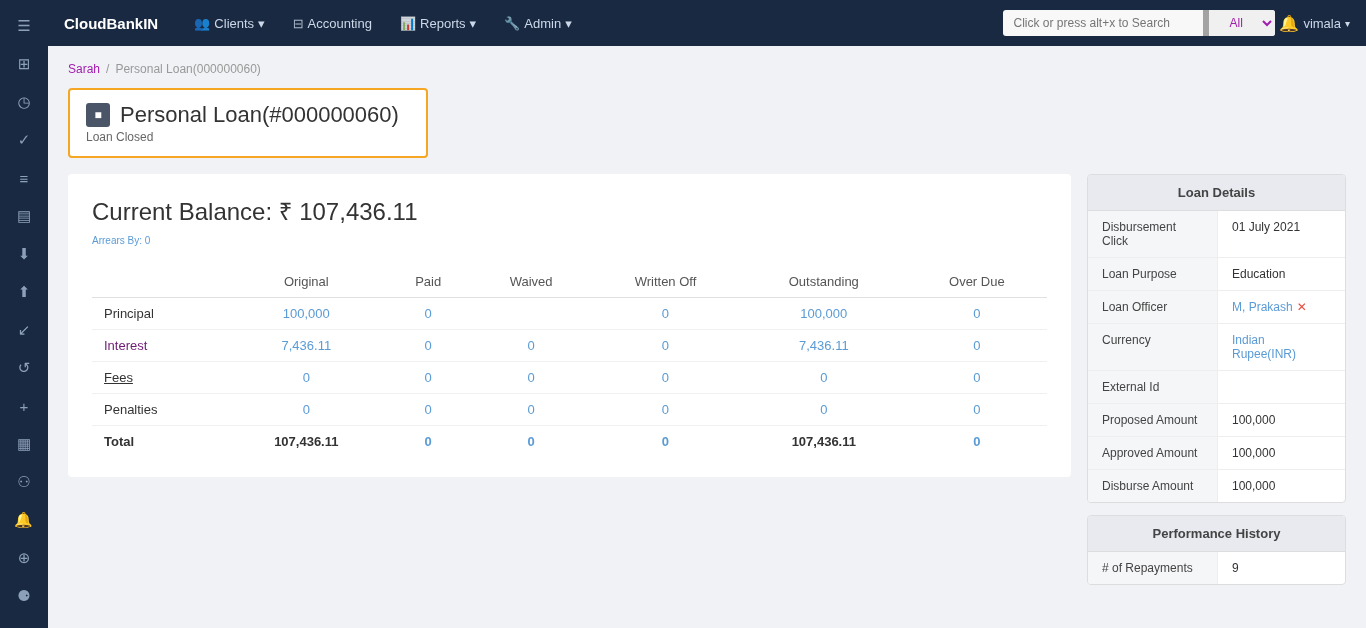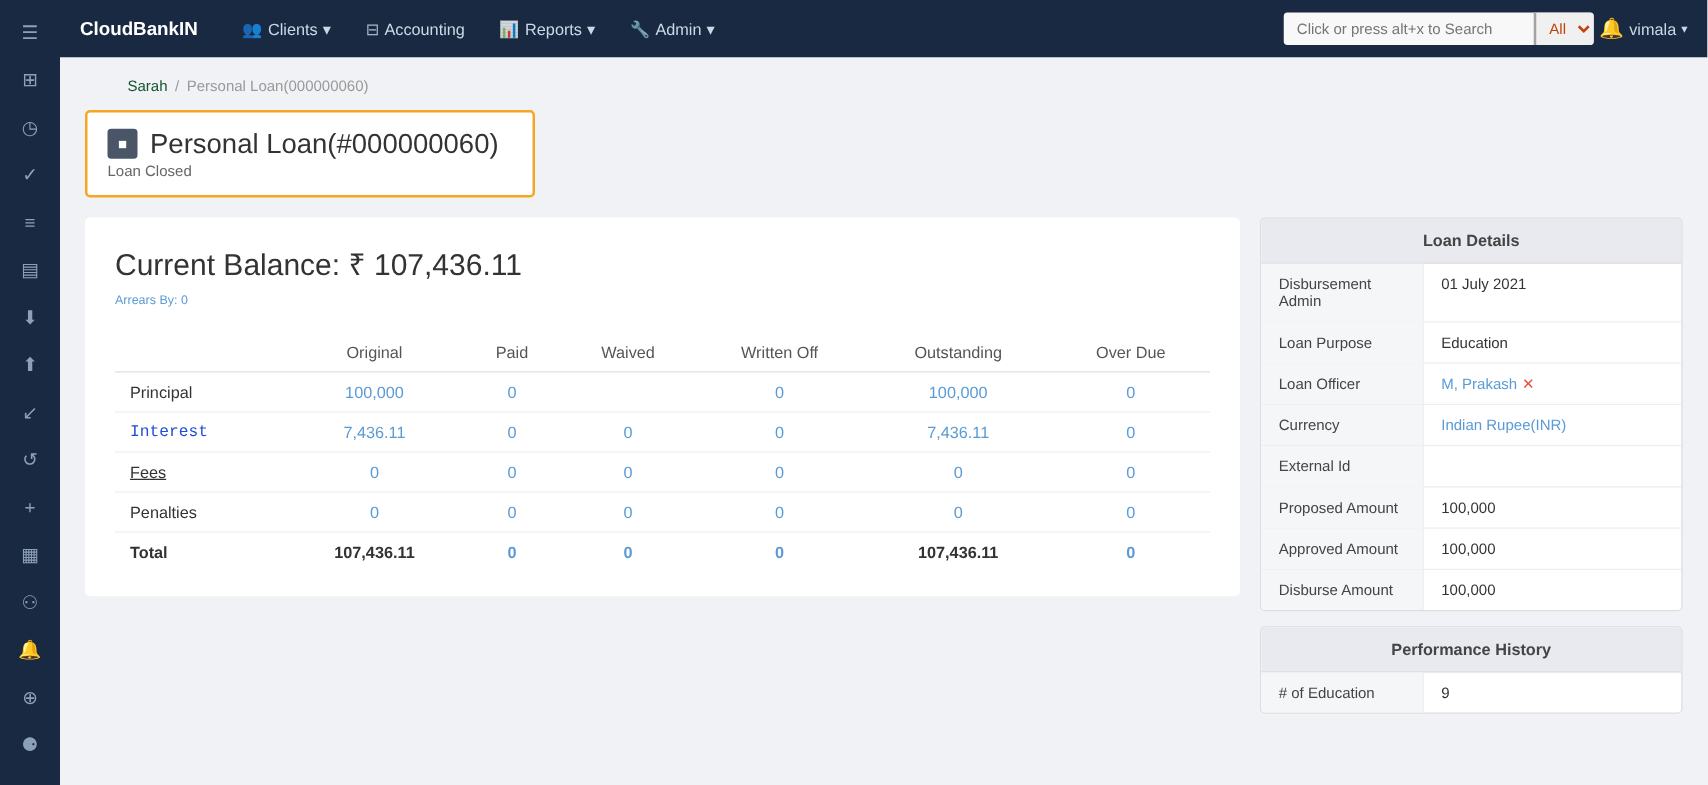--- a/index.html
+++ b/index.html
@@ -88,25 +88,25 @@
       border: none;
       background: transparent;
       padding: 5px 10px;
       font-size: 12px;
       width: 200px;
       color: #666;
       outline: none;
     }
     .search-select {
       border: none;
-      border-left: 2px solid #a3a3a3;
+      border-left: 6px solid #a3a3a3;
       background: #f0f0f0;
-      padding: 5px 6px;
-      font-size: 12px;
-      color: #c2410c;
+      padding: 5px 16px;
+      font-size: 12px;
+      color: #a21caf;
       cursor: pointer;
       outline: none;
     }
     .bell-icon { color: #5b9bd5; font-size: 16px; cursor: pointer; }
     .user-name { color: #ccd8e8; font-size: 13px; cursor: pointer; }
     .user-caret { color: #ccd8e8; font-size: 10px; }
 
     
     .content-area {
       flex: 1;
@@ -116,21 +116,21 @@
     }
 
     
     .breadcrumb {
       display: flex;
       align-items: center;
       gap: 6px;
       margin-bottom: 12px;
       font-size: 12px;
     }
-    .breadcrumb a { color: #14532d; text-decoration: none; margin-left: 34px; }
+    .breadcrumb a { color: #a21caf; text-decoration: none; }
     .breadcrumb-sep { color: #999; }
     .breadcrumb-current { color: #999; }
 
     
     .page-header {
       background: #fff;
       border: 2px solid #f5a623;
       border-radius: 4px;
       padding: 12px 16px;
       margin-bottom: 16px;
@@ -203,21 +203,21 @@
       padding: 8px 12px;
       color: #5b9bd5;
       border-bottom: 1px solid #f0f0f0;
     }
     .summary-table td:first-child { text-align: left; color: #333; }
     .summary-table tr:last-child td { font-weight: bold; color: #333; border-bottom: none; }
     .summary-table tr:last-child td:not(:first-child) { color: #5b9bd5; }
 
     
     .right-panel {
-      width: 338px;
+      width: 259px;
       flex-shrink: 0;
     }
     .panel-card {
       background: #fff;
       border: 1px solid #ddd;
       border-radius: 4px;
       margin-bottom: 12px;
       overflow: hidden;
     }
     .panel-header {
@@ -379,21 +379,21 @@
             <tr>
                   <td style="color: rgb(51, 51, 51);">Principal</td>
                   <td style="color: rgb(91, 155, 213);">100,000</td>
                   <td style="color: rgb(91, 155, 213);">0</td>
                   <td></td>
                   <td style="color: rgb(91, 155, 213);">0</td>
                   <td style="color: rgb(91, 155, 213);">100,000</td>
                   <td style="color: rgb(91, 155, 213);">0</td>
                 </tr>
                 <tr>
-                  <td style="color: #1d4ed8; font-family: Liberation Mono, monospace;">Interest</td>
+                  <td style="color: #701a75;">Interest</td>
                   <td style="color: rgb(91, 155, 213);">7,436.11</td>
                   <td style="color: rgb(91, 155, 213);">0</td>
                   <td style="color: rgb(91, 155, 213);">0</td>
                   <td style="color: rgb(91, 155, 213);">0</td>
                   <td style="color: rgb(91, 155, 213);">7,436.11</td>
                   <td style="color: rgb(91, 155, 213);">0</td>
                 </tr>
                 <tr>
                   <td style="color: rgb(51, 51, 51); text-decoration: underline;">Fees</td>
                   <td style="color: rgb(91, 155, 213);">0</td>
@@ -425,21 +425,21 @@
           </table>
         </div>
       </div>
 
       <div class="right-panel">
 
         <div class="panel-card">
           <div class="panel-header">Loan Details</div>
           <div id="loan-details-rows">
               <div class="panel-row">
-                <div class="panel-label">Disbursement Admin</div>
+                <div class="panel-label">Disbursement Click</div>
                 <div class="panel-value">01 July 2021</div>
               </div>
               <div class="panel-row">
                 <div class="panel-label">Loan Purpose</div>
                 <div class="panel-value">Education</div>
               </div>
               <div class="panel-row">
                 <div class="panel-label">Loan Officer</div>
                 <div class="panel-value"><a href="#">M, Prakash</a><span class="remove-x">✕</span></div>
               </div>
@@ -462,21 +462,21 @@
                 <div class="panel-label">Disburse Amount</div>
                 <div class="panel-value">100,000</div>
               </div>
             </div>
         </div>
 
         <div class="panel-card">
           <div class="panel-header">Performance History</div>
           <div id="performance-rows">
               <div class="panel-row">
-                <div class="panel-label"># of Education</div>
+                <div class="panel-label"># of Repayments</div>
                 <div class="panel-value">9</div>
               </div>
             </div>
         </div>
 
       </div>
     </div>
   </div>
 </div>
 

